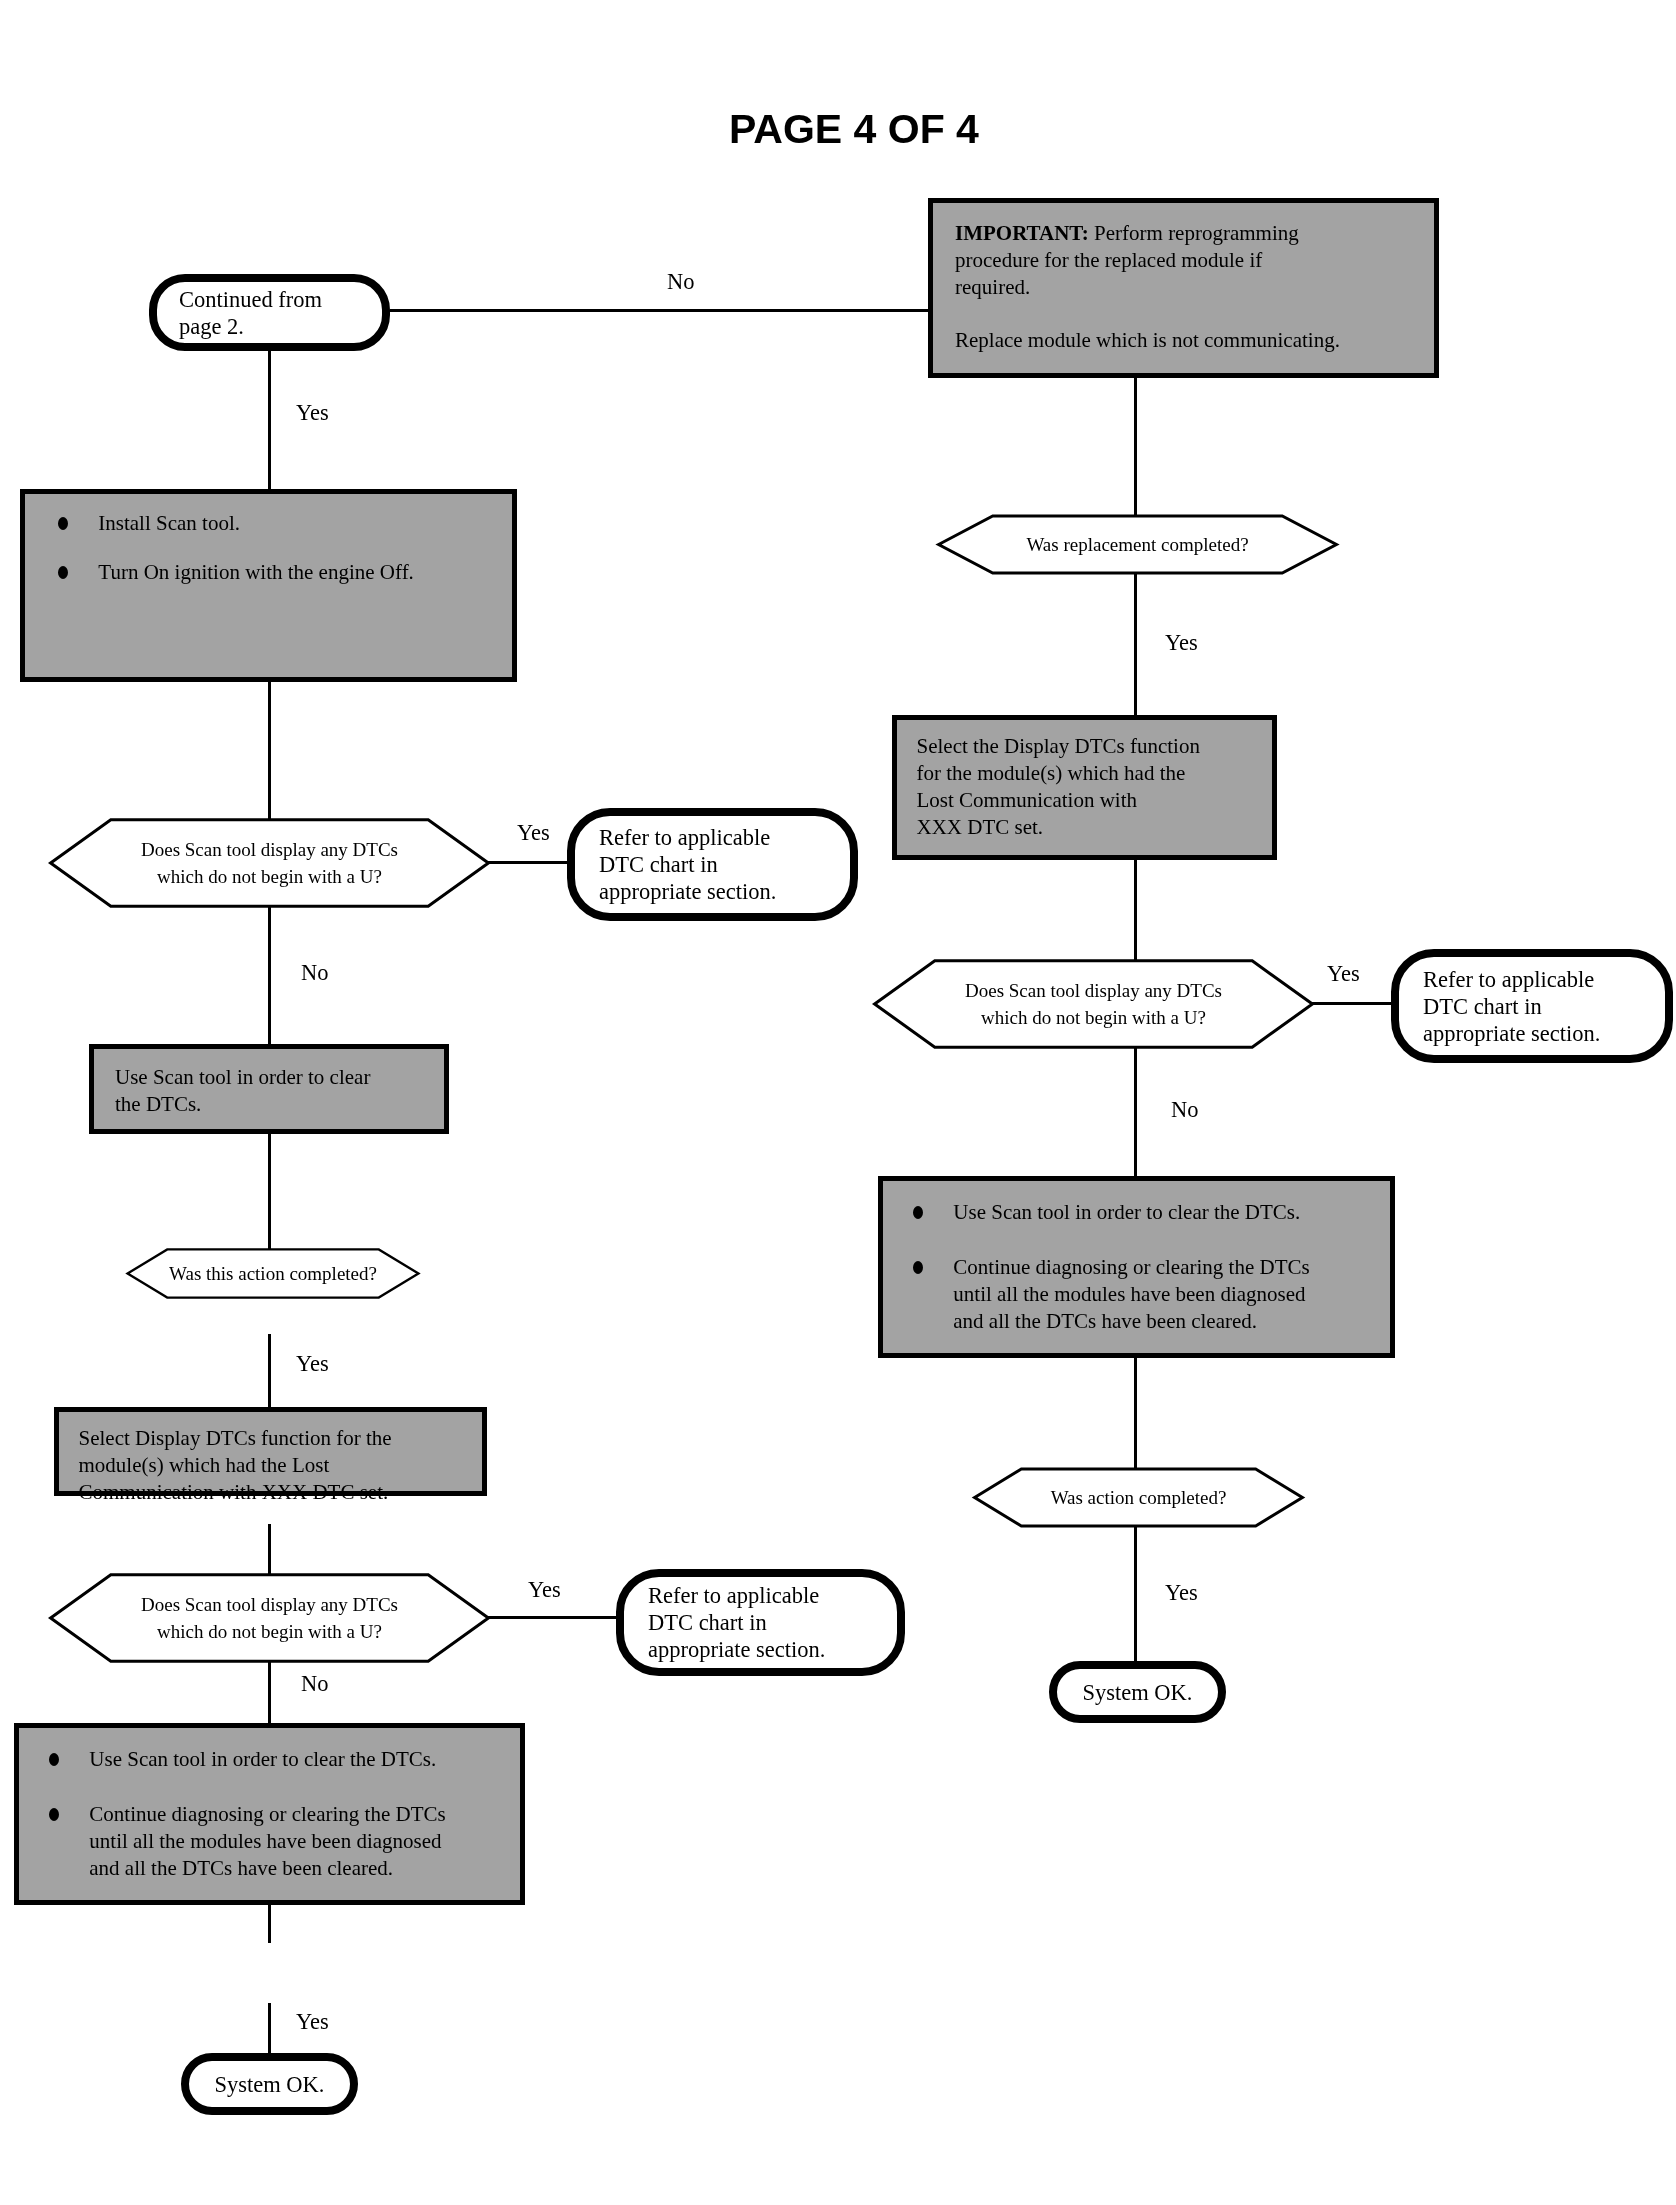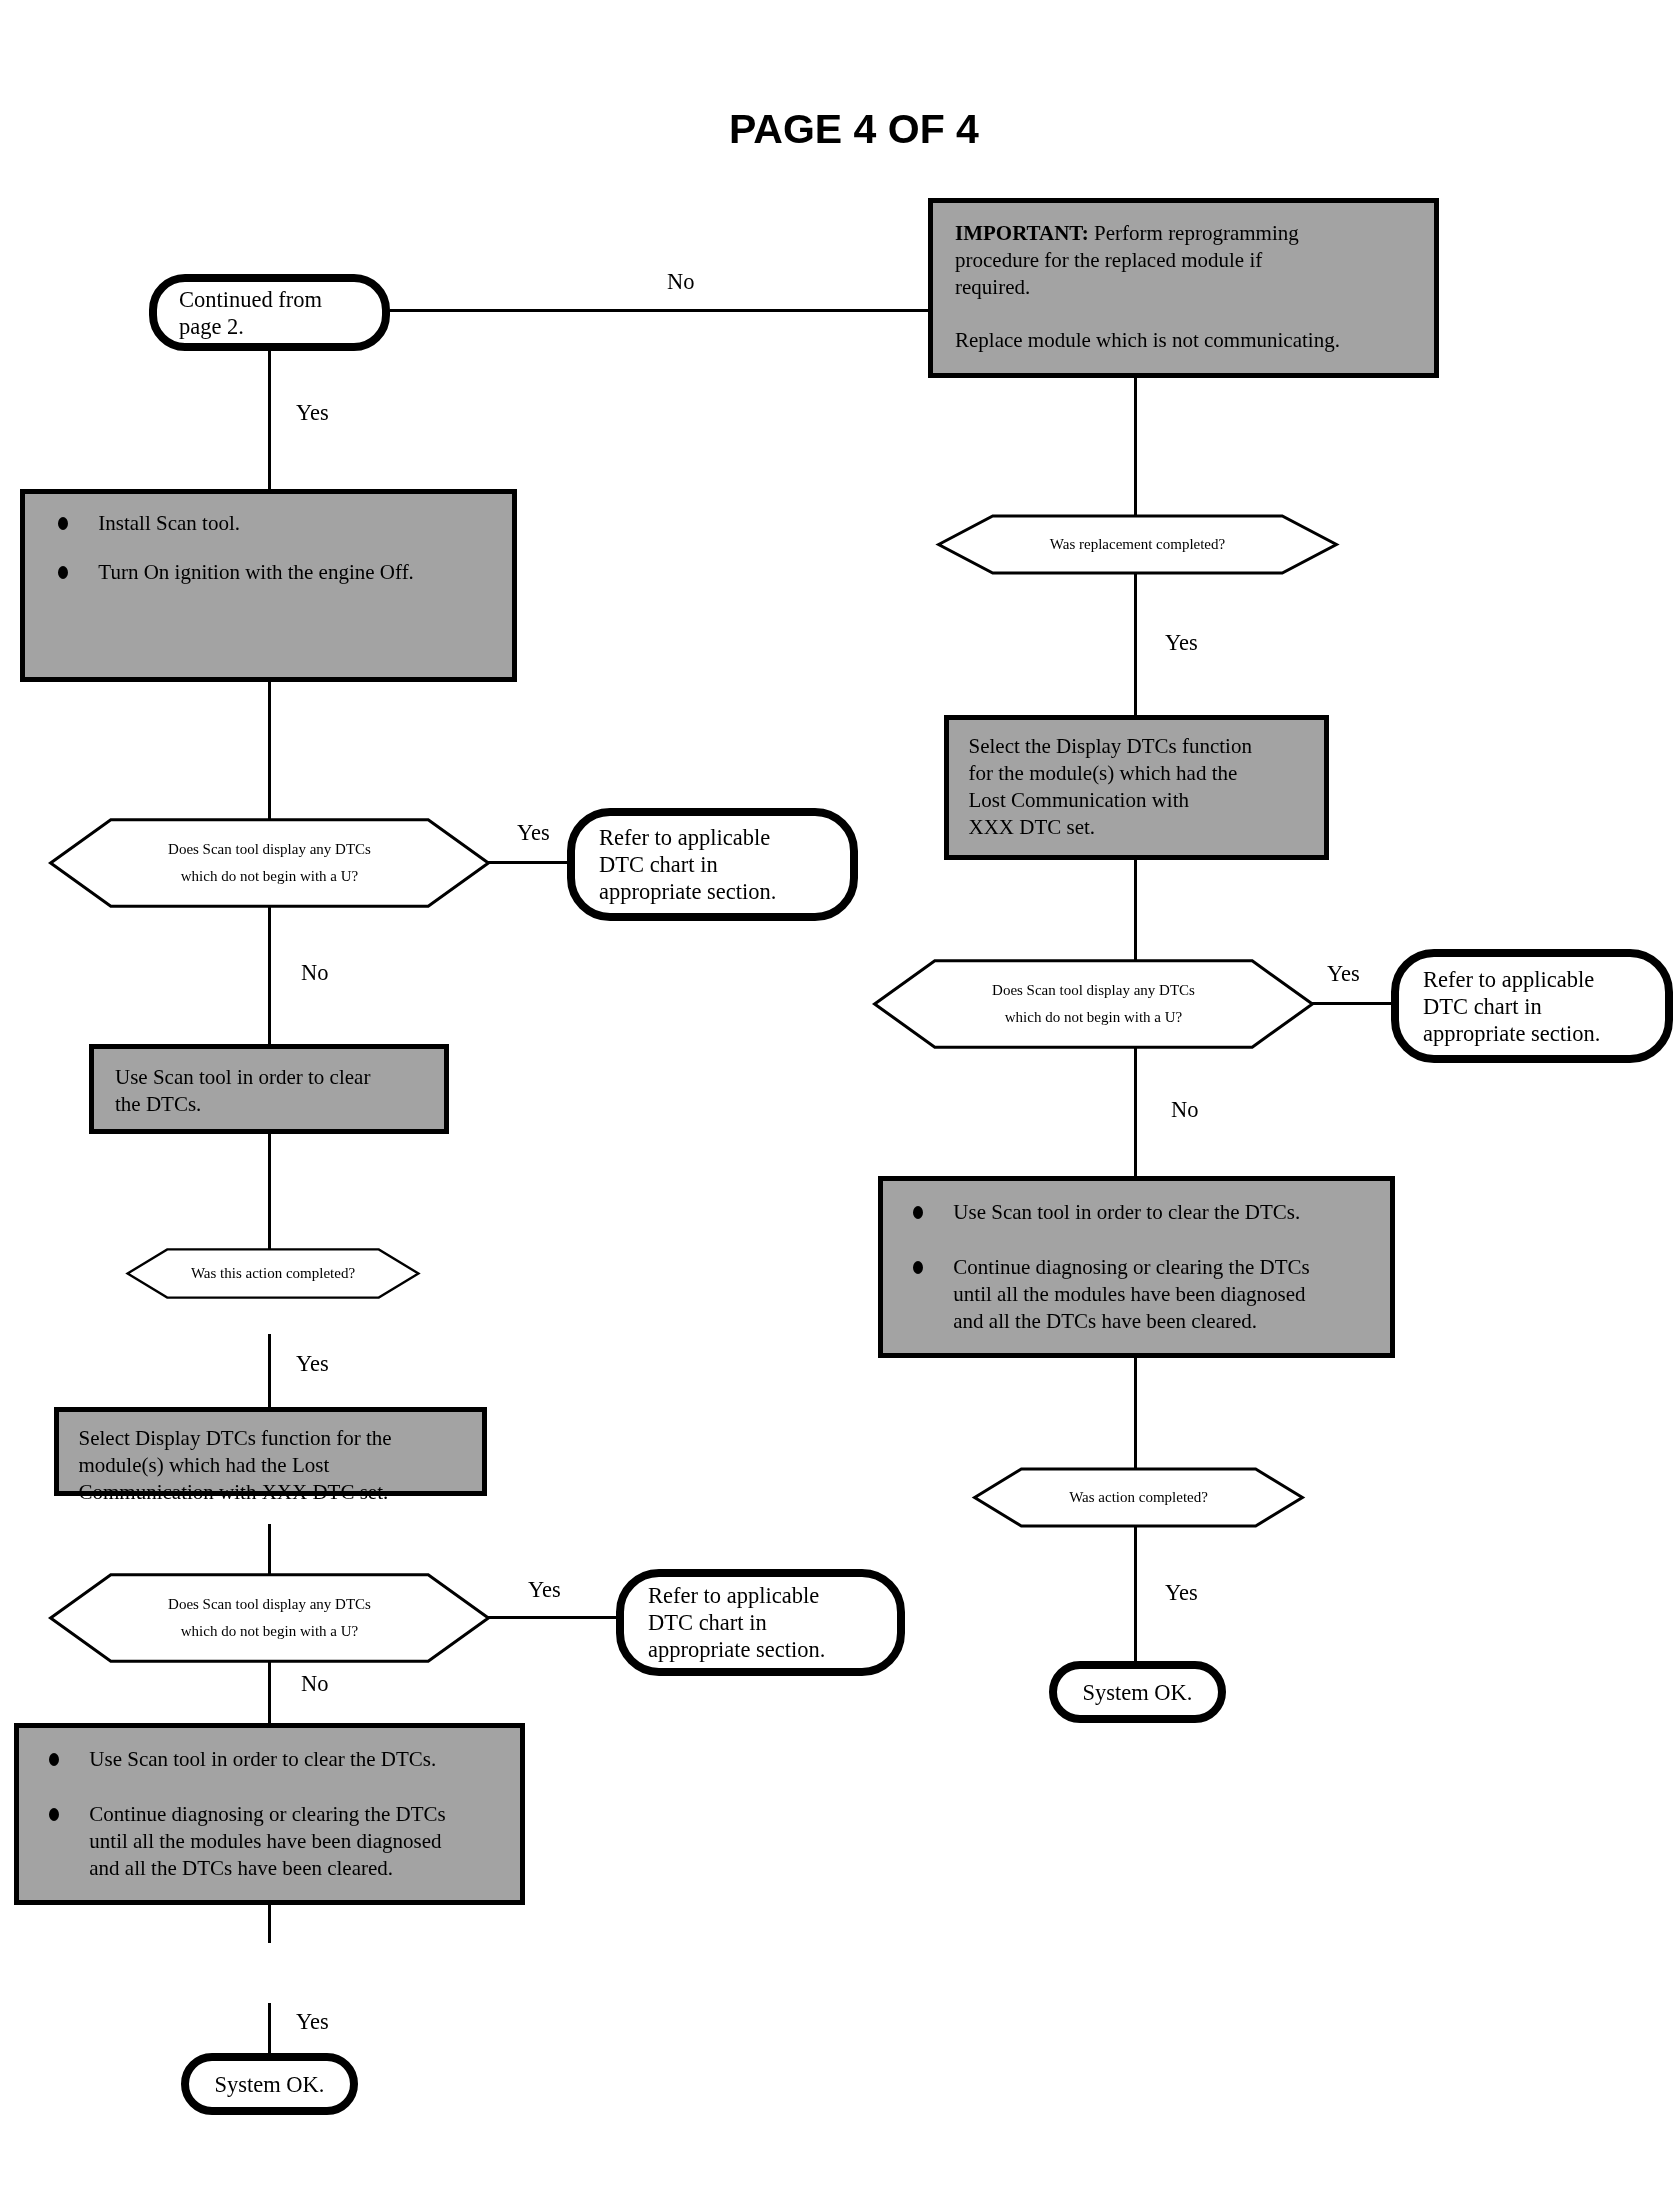--- a/index.html
+++ b/index.html
@@ -10,21 +10,21 @@
   .vline,.hline{position:absolute;background:#000;}
   .edge-label{position:absolute;font-size:22.5px;line-height:1;}
   .box{position:absolute;background:#a3a3a3;border:5.5px solid #000;box-sizing:border-box;
        font-size:21px;line-height:27px;}
   .stadium{position:absolute;background:#fff;border:8px solid #000;box-sizing:border-box;
            display:flex;align-items:center;font-size:22.5px;line-height:27px;}
   .stadium.center{justify-content:center;}
   .hex{position:absolute;}
   .hex svg{display:block;width:100%;height:100%;overflow:visible;}
   .hex .hex-label{position:absolute;inset:0;display:flex;align-items:center;justify-content:center;
-                  text-align:center;font-size:15px;line-height:27px;white-space:pre-line;}
+                  text-align:center;font-size:19px;line-height:27px;white-space:pre-line;}
   .pre{white-space:pre-line;}
   .pad{display:block;}
   .bullets{display:flex;flex-direction:column;}
   .bullet-item{display:flex;align-items:flex-start;}
   .dot{flex:none;width:10.3px;height:13.4px;border-radius:50%;background:#000;margin-top:6.7px;}
   .imp-prefix{font-weight:700;}
 </style>
 </head>
 <body>
 
@@ -155,21 +155,21 @@
     <div style="margin-top:25.5px;" class="pre">Replace module which is not communicating.</div>
   </div>
 
   <div class="hex" style="left:938px;top:514px;width:399px;height:61px;">
     <svg viewBox="0 0 656 100">
       <polygon points="1,50 90,3 566,3 655,50 566,97 90,97" fill="#fff" stroke="#000" stroke-width="5"></polygon>
     </svg>
     <div class="hex-label">Was replacement completed?</div>
   </div>
 
-  <div class="box" style="left:944px;top:715px;width:385px;height:145px;padding:13.4px 6px 6px 19.5px;">
+  <div class="box" style="left:892px;top:715px;width:385px;height:145px;padding:13.4px 6px 6px 19.5px;">
     <span class="pre pad">Select the Display DTCs function
 for the module(s) which had the
 Lost Communication with
 XXX DTC set.</span>
   </div>
 
   <div class="hex" style="left:874px;top:959px;width:439px;height:90px;">
     <svg viewBox="0 0 722 148">
       <polygon points="1,74 100,3 622,3 721,74 622,145 100,145" fill="#fff" stroke="#000" stroke-width="5"></polygon>
     </svg>

